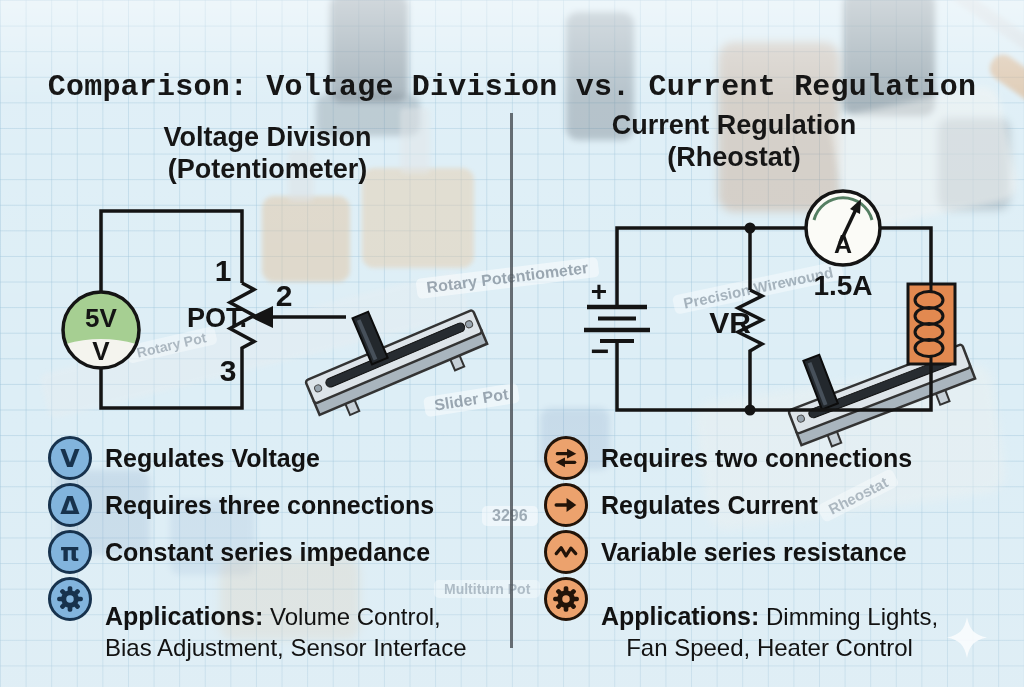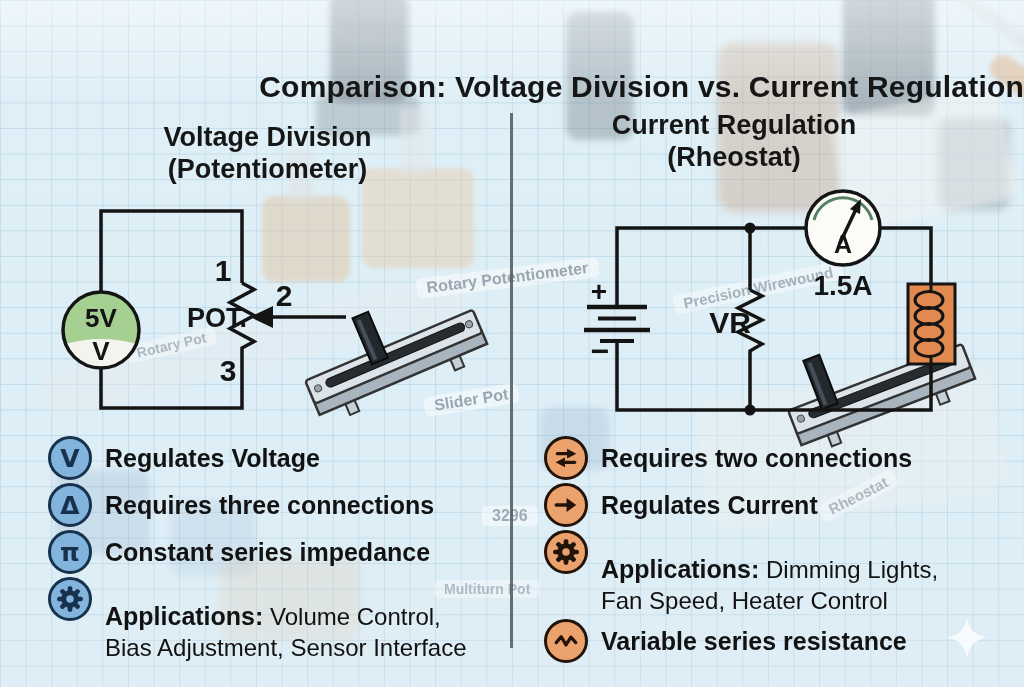--- a/index.html
+++ b/index.html
@@ -12,22 +12,22 @@
       linear-gradient(to bottom, rgba(148,190,214,.45) 1px, transparent 1px);
     background-size:25.6px 25.6px;
   }
   .wash{position:absolute;inset:0;background:linear-gradient(180deg,rgba(255,255,255,.55) 0%,rgba(255,255,255,.18) 14%,rgba(255,255,255,.10) 60%,rgba(235,242,246,.35) 100%);pointer-events:none;}
   
   .ph{position:absolute;pointer-events:none;}
   .b2{filter:blur(2px);} .b3{filter:blur(3px);} .b4{filter:blur(4px);}
   
   .pill{position:absolute;background:rgba(255,255,255,.62);color:rgba(125,138,150,.9);
         font-weight:bold;border-radius:5px;padding:1px 10px;white-space:nowrap;}
-  .title{position:absolute;left:0;top:50px;width:1024px;text-align:right;
-         font-size:30px;font-weight:bold;letter-spacing:.2px;color:#161616;}
+  .title{position:absolute;left:0;top:50px;width:1024px;text-align:center;
+         font-size:30px;font-weight:bold;letter-spacing:.2px;color:#161616;font-family:Liberation Mono, monospace;}
   .heading{position:absolute;top:110px;text-align:center;font-size:27px;font-weight:bold;line-height:1.17;color:#161616;}
   .heading.left{left:70px;width:395px;margin-top:12px;}
   .heading.right{left:528px;width:412px;}
   .divider{position:absolute;left:510px;top:113px;width:2.5px;height:535px;background:#50565c;opacity:.85;}
   .diagram{position:absolute;inset:0;pointer-events:none;}
   .st{font-family:"Liberation Sans",sans-serif;font-weight:bold;fill:#141414;text-anchor:middle;}
   
   .bullets{position:absolute;top:436px;width:470px;display:flex;flex-direction:column;}
   .bullets.left{left:48px;}
   .bullets.right{left:544px;}
@@ -38,21 +38,21 @@
   .bicon.blue{background:#82b4dd;border:3.5px solid #17324d;color:#17324d;}
   .bicon.orange{background:#eca26d;border:3.5px solid #221409;color:#221409;}
   .bicon .glyph{font-size:25px;line-height:1;font-family:"DejaVu Sans","Liberation Sans",sans-serif;}
   .bicon svg .fillpart{fill:currentColor;stroke:none;}
   .bicon svg .strokepart{stroke:currentColor;fill:none;}
   .bicon.blue svg .hole{fill:#82b4dd;}
   .bicon.orange svg .hole{fill:#eca26d;}
   .btext{margin-left:13px;font-size:25px;font-weight:bold;color:#121212;line-height:1.28;}
   .apps .btext{margin-top:23px;}
   .apps-rest{font-weight:normal;font-size:24px;}
-  .apps-line2{font-weight:normal;font-size:24px;}
+  .apps-line2{font-weight:normal;font-size:24px;text-align:center;}
 </style>
 </head>
 <body>
 
 <div class="stage">
 
   <div class="ph b3" style="left:330px;top:-6px;width:78px;height:108px;background:#36414c;opacity:.40;border-radius:12px;"></div>
   <div class="ph b3" style="left:316px;top:94px;width:104px;height:42px;background:#5a6873;opacity:.32;border-radius:10px;"></div>
   <div class="ph b3" style="left:566px;top:12px;width:68px;height:128px;background:#3c4854;opacity:.32;border-radius:12px;"></div>
   <div class="ph b3" style="left:843px;top:-8px;width:92px;height:124px;background:#2f3a42;opacity:.38;border-radius:12px;"></div>
@@ -230,39 +230,39 @@
     </div>
     <div class="brow">
       <span class="bicon orange">
         <svg viewBox="0 0 24 24" width="26" height="26">
           <path class="strokepart" d="M3 12 H14" stroke-width="3.2" stroke-linecap="round"></path>
           <path class="fillpart" d="M12.5 5.5 L21.5 12 L12.5 18.5 Z"></path>
         </svg>
       </span>
       <span class="btext">Regulates Current</span>
     </div>
+    <div class="brow">
+      <span class="bicon orange">
+        <svg viewBox="0 0 24 24" width="26" height="26">
+          <polyline class="strokepart" points="3,13.5 7.5,8 12,15.5 16.5,8.5 21,13.5" stroke-width="3" stroke-linecap="round" stroke-linejoin="round"></polyline>
+        </svg>
+      </span>
+      <span class="btext">Variable series resistance</span>
+    </div>
     <div class="brow tall apps">
       <span class="bicon orange">
         <svg viewBox="0 0 24 24" width="28" height="28">
           <rect class="fillpart" x="10" y="1" width="4" height="22" rx="1.5"></rect>
           <rect class="fillpart" x="10" y="1" width="4" height="22" rx="1.5" transform="rotate(45 12 12)"></rect>
           <rect class="fillpart" x="10" y="1" width="4" height="22" rx="1.5" transform="rotate(90 12 12)"></rect>
           <rect class="fillpart" x="10" y="1" width="4" height="22" rx="1.5" transform="rotate(135 12 12)"></rect>
           <circle class="fillpart" cx="12" cy="12" r="7.5"></circle>
           <circle class="hole" cx="12" cy="12" r="3.2"></circle>
         </svg>
       </span>
       <span class="btext">
         <span class="apps-prefix">Applications:</span><span class="apps-rest"> Dimming Lights,</span>
         <div class="apps-line2">Fan Speed, Heater Control</div>
       </span>
     </div>
-    <div class="brow">
-      <span class="bicon orange">
-        <svg viewBox="0 0 24 24" width="26" height="26">
-          <polyline class="strokepart" points="3,13.5 7.5,8 12,15.5 16.5,8.5 21,13.5" stroke-width="3" stroke-linecap="round" stroke-linejoin="round"></polyline>
-        </svg>
-      </span>
-      <span class="btext">Variable series resistance</span>
-    </div>
   </div>
 
 </div>
 
 </body></html>

